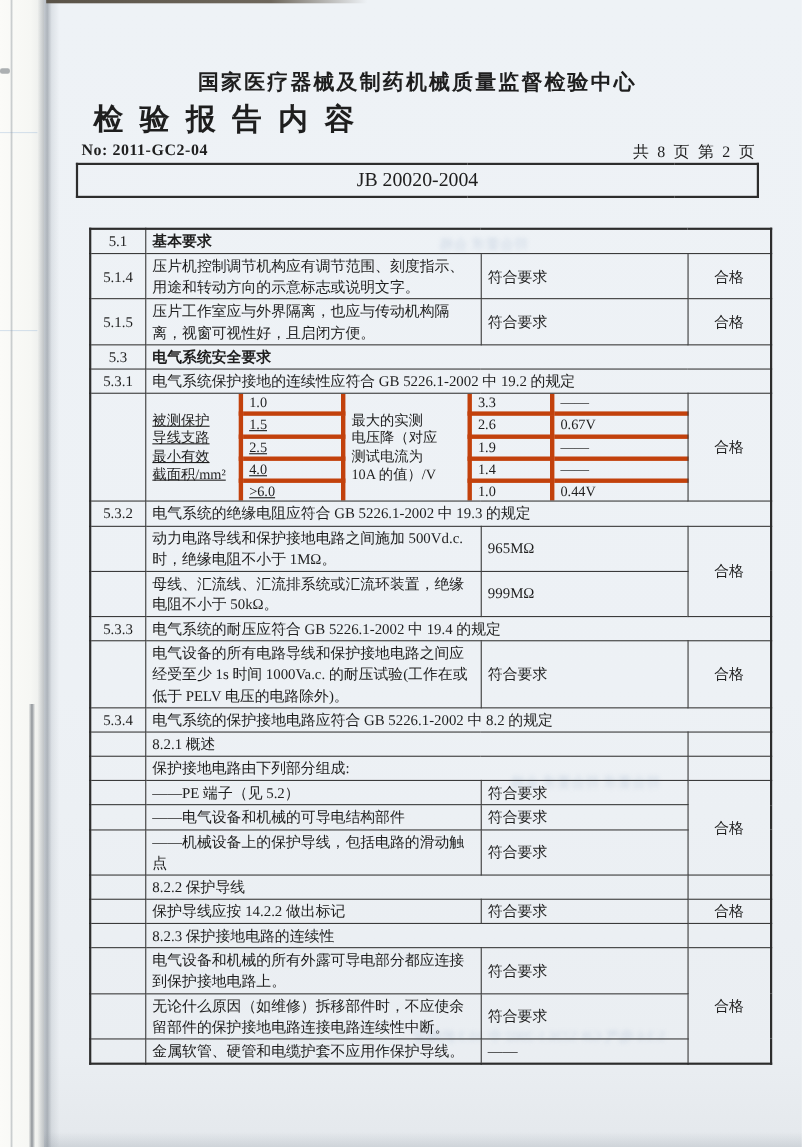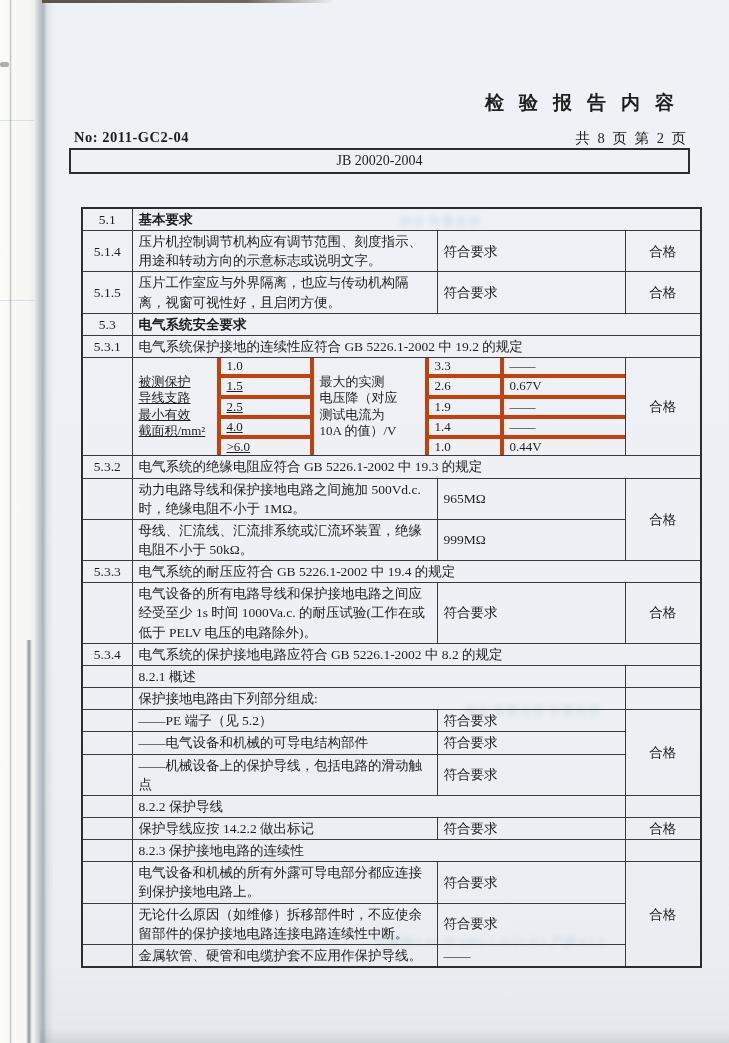--- a/index.html
+++ b/index.html
@@ -32,32 +32,32 @@
     background:linear-gradient(180deg,rgba(130,140,150,0),rgba(130,140,150,.22)); }
 
   
   .ghost { position:absolute; transform:scaleX(-1); filter:blur(2px);
     color:#9fb3cc; opacity:.40; font-size:13px; white-space:nowrap; overflow:hidden; }
 
   
   .center-name { position:absolute; left:70px; top:62px; width:619px;
     text-align:center; font-size:19px; font-weight:600; letter-spacing:2px; }
   .doc-title { position:absolute; left:70px; top:90px; width:619px;
-    text-align:right; font-size:19px; font-weight:bold; letter-spacing:15px; text-indent:15px; }
+    text-align:left; font-size:27px; font-weight:bold; letter-spacing:15px; text-indent:15px; }
   .report-no { position:absolute; left:74px; top:129px; font-size:14.5px; font-weight:bold; letter-spacing:.5px; }
   .page-info { position:absolute; left:70px; top:129px; width:618px; text-align:right;
     font-size:14.5px; letter-spacing:2px; }
 
   
   table.tbl { position:absolute; left:69px; border-collapse:collapse; table-layout:fixed;
     width:619px; border:2px solid #2d2d2d; }
   .tbl td { border:1px solid #3b3b3b; font-size:13.5px; line-height:1.42;
     padding:1px 6px; vertical-align:middle; word-break:break-all; }
   #header-table { top:148px; }
-  #header-table td { font-size:14px; }
+  #header-table td { font-size:18px; }
   #body-table { top:207px;margin-left:12px; }
   td.center { text-align:center; padding-left:2px; padding-right:2px; }
   td.bold { font-weight:bold; }
   td.clause { text-align:center; padding-left:2px; padding-right:2px; }
   td.concl { text-align:center; }
   td.nestwrap { padding:0; }
   table.nested { width:100%; height:100%; border-collapse:collapse; table-layout:fixed; }
   .nested td { border:4px solid #c2410c; font-size:13px; line-height:1.25; padding:0 6px; }
   .nested tr:first-child > td { border-top:none; }
   .nested tr > td:first-child { border-left:none;text-decoration:underline; }
@@ -78,20 +78,21 @@
   <div class="spine"></div>
   <div class="spine2"></div>
   <div class="top-edge"></div>
   <div class="corner-mark"></div>
   <div class="bottom-shade"></div>
 
   <div class="ghost" style="left:230px; top:213px; width:250px;">符合要求 合格</div>
   <div class="ghost" style="left:420px; top:702px; width:180px;">符合要求 符合要求 合格</div>
   <div class="ghost" style="left:95px; top:933px; width:510px;">5.3.6 电气 GB 5226.1-2002 中 10.3 的规定</div>
 
+  <div class="center-name">国家医疗器械及制药机械质量监督检验中心</div>
   <div class="doc-title">检验报告内容</div>
   <div class="report-no">No: 2011-GC2-04</div>
   <div class="page-info">共 8 页  第 2 页</div>
 
   <table class="tbl" id="header-table">
     <colgroup>
         <col style="width:50px">
         <col style="width:305px">
         <col style="width:188px">
         <col style="width:76px">

